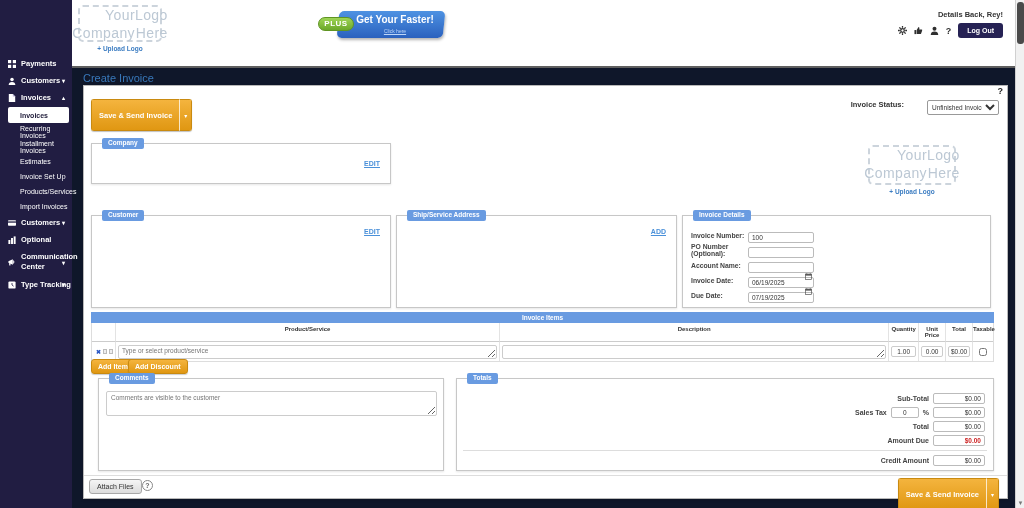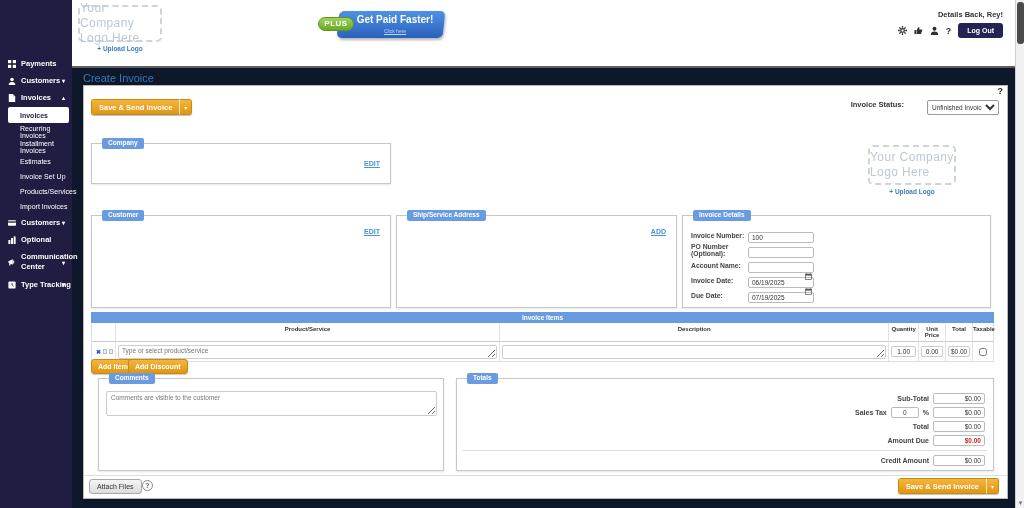--- a/index.html
+++ b/index.html
@@ -13,22 +13,22 @@
   .side-item svg { width:8px; height:8px; flex-shrink:0; }
   .side-item .chev { position:absolute; right:7px; font-size:6px; }
   .side-sub { height:15px; display:flex; align-items:center; padding-left:20px; color:#fff; font-size:7px; cursor:pointer; }
   .side-sub.selected { background:#fff; color:#1d1a38; margin:1px 3px 1px 8px; padding-left:12px; height:16px; border-radius:2px; font-weight:600; }
   .side-item.two-line { height:28px; }
   .side-item.two-line .lbl { width:42px; line-height:1.3; }
   #side-list { padding-top:55px; }
 
   
   #header { position:absolute; left:72px; top:0; width:943px; height:66px; background:#fff; }
-  .logo-box { border:2px dashed #ccd4dc; border-radius:5px; color:#bcc8d4; text-align:left;
-              display:flex; flex-direction:column; justify-content:center; font-size:12px; letter-spacing:.4px; line-height:1.25; }
+  .logo-box { border:2px dashed #ccd4dc; border-radius:5px; color:#bcc8d4; text-align:right;
+              display:flex; flex-direction:row; justify-content:center; font-size:14px; letter-spacing:.4px; line-height:1.25; }
   #hdr-logo { position:absolute; left:6px; top:5px; width:84px; height:37px; }
   #hdr-upload { position:absolute; left:6px; top:45px; width:84px; text-align:center; font-size:6.5px; font-weight:700; color:#3c7dc2; text-decoration:none; }
   #banner { position:absolute; left:246px; top:11px; width:126px; height:27px; cursor:pointer; }
   #banner-blue { position:absolute; left:20px; top:0; width:106px; height:27px; border-radius:5px;
                  background:linear-gradient(#4e92e2,#2a61be); transform:skewX(-6deg);
                  box-shadow:1px 2px 3px rgba(0,0,0,.3); }
   #banner-text { position:absolute; left:30px; top:3px; width:94px; text-align:center; color:#fff; font-size:10px; font-weight:700; }
   #banner-sub  { position:absolute; left:30px; top:17px; width:94px; text-align:center; color:#bdd6f8; font-size:5px; text-decoration:underline; }
   #banner-plus { position:absolute; left:0; top:6px; width:36px; height:14px; border-radius:7px;
                  background:linear-gradient(#9ed455,#6ba82a); border:1px solid #5f9422; color:#fff;
@@ -42,21 +42,21 @@
 
   
   #content { position:absolute; left:72px; top:66px; width:943px; height:442px; border-top:2px solid #5f5f5f; background:#0f172a; }
   #page-title { position:absolute; left:11px; top:4px; font-size:11px; color:#3878ba; }
   #panel { position:absolute; left:11px; top:17px; width:925px; height:414px; background:#fff;
            border:1px solid #b9b9b9; box-shadow:0 1px 3px rgba(0,0,0,.15); }
 
   .panel-help { position:absolute; right:4px; top:0px; font-size:9px; font-weight:700; color:#222; cursor:pointer; }
 
   
-  .split { display:inline-flex; height:16px; border-radius:3px; overflow:hidden; box-shadow:0 1px 1px rgba(0,0,0,.25); cursor:pointer; }
+  .split { display:inline-flex; height:32px; border-radius:3px; overflow:hidden; box-shadow:0 1px 1px rgba(0,0,0,.25); cursor:pointer; }
   .split .main { background:linear-gradient(#f4b43e,#e09712); border:1px solid #c98a10; border-right:none; color:#fff;
                  font-size:7.5px; font-weight:700; padding:0 7px; cursor:pointer; }
   .split .caret { background:linear-gradient(#f4b43e,#e09712); border:1px solid #c98a10;
                   border-left:1px solid rgba(255,255,255,.75); color:#fff; font-size:6px; width:13px; cursor:pointer; }
   #top-save { position:absolute; left:7px; top:13px; }
   #bottom-save { position:absolute; right:8px; top:392px; }
 
   #status-row { position:absolute; right:8px; top:14px; display:flex; gap:23px; }
   #status-row label { font-size:7.5px; font-weight:700; color:#333; }
   #status-row select { font-size:6.5px; height:15px; width:72px; border:1px solid #999; border-radius:2px; color:#333; background:#fff; }
@@ -203,21 +203,21 @@
 
   <header id="header">
     <div id="hdr-logo" class="logo-box">
       <span>Your Company</span>
       <span>Logo Here</span>
     </div>
     <a id="hdr-upload" href="#">+ Upload Logo</a>
 
     <div id="banner">
       <div id="banner-blue"></div>
-      <div id="banner-text">Get Paid Faster!</div>
+      <div id="banner-text">Get Your Faster!</div>
       <div id="banner-sub">Click here</div>
       <div id="banner-plus">PLUS</div>
     </div>
 
     <div id="welcome">Details Back, Rey!</div>
     <div id="hdr-right">
       <svg viewBox="0 0 10 10">
           <circle cx="5" cy="5" r="2" fill="none" stroke="#2f2f2f" stroke-width="1.4"></circle>
           <g stroke="#2f2f2f" stroke-width="1.4">
             <line x1="5" y1="0" x2="5" y2="2"></line>

